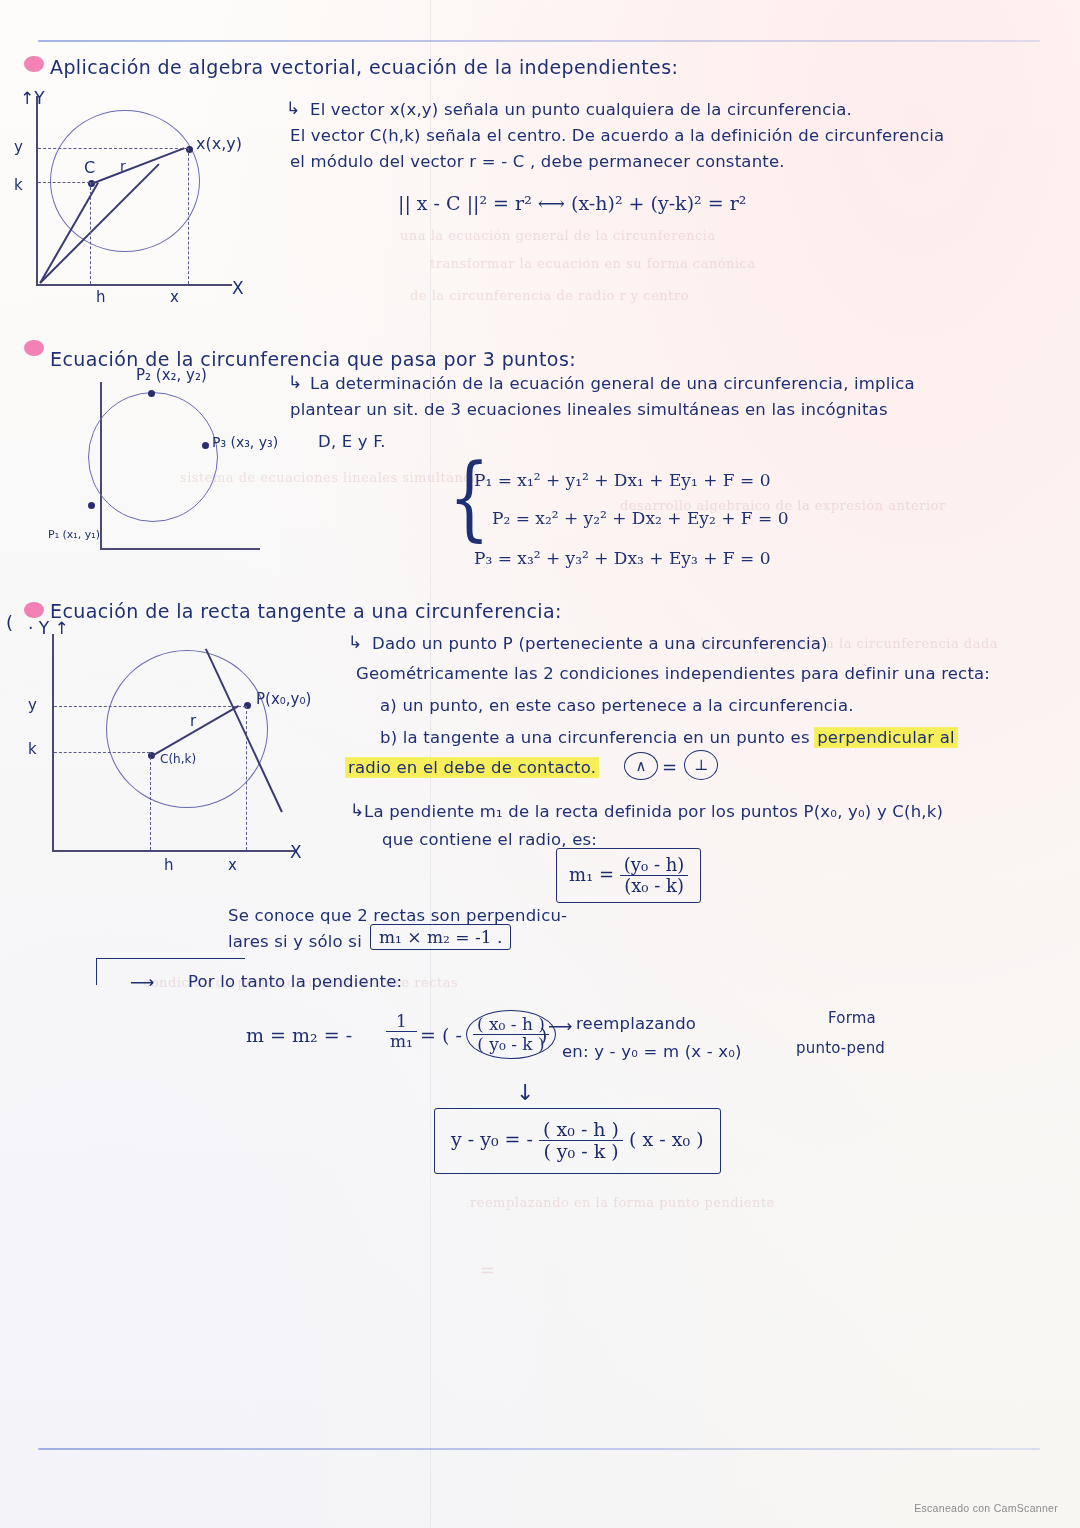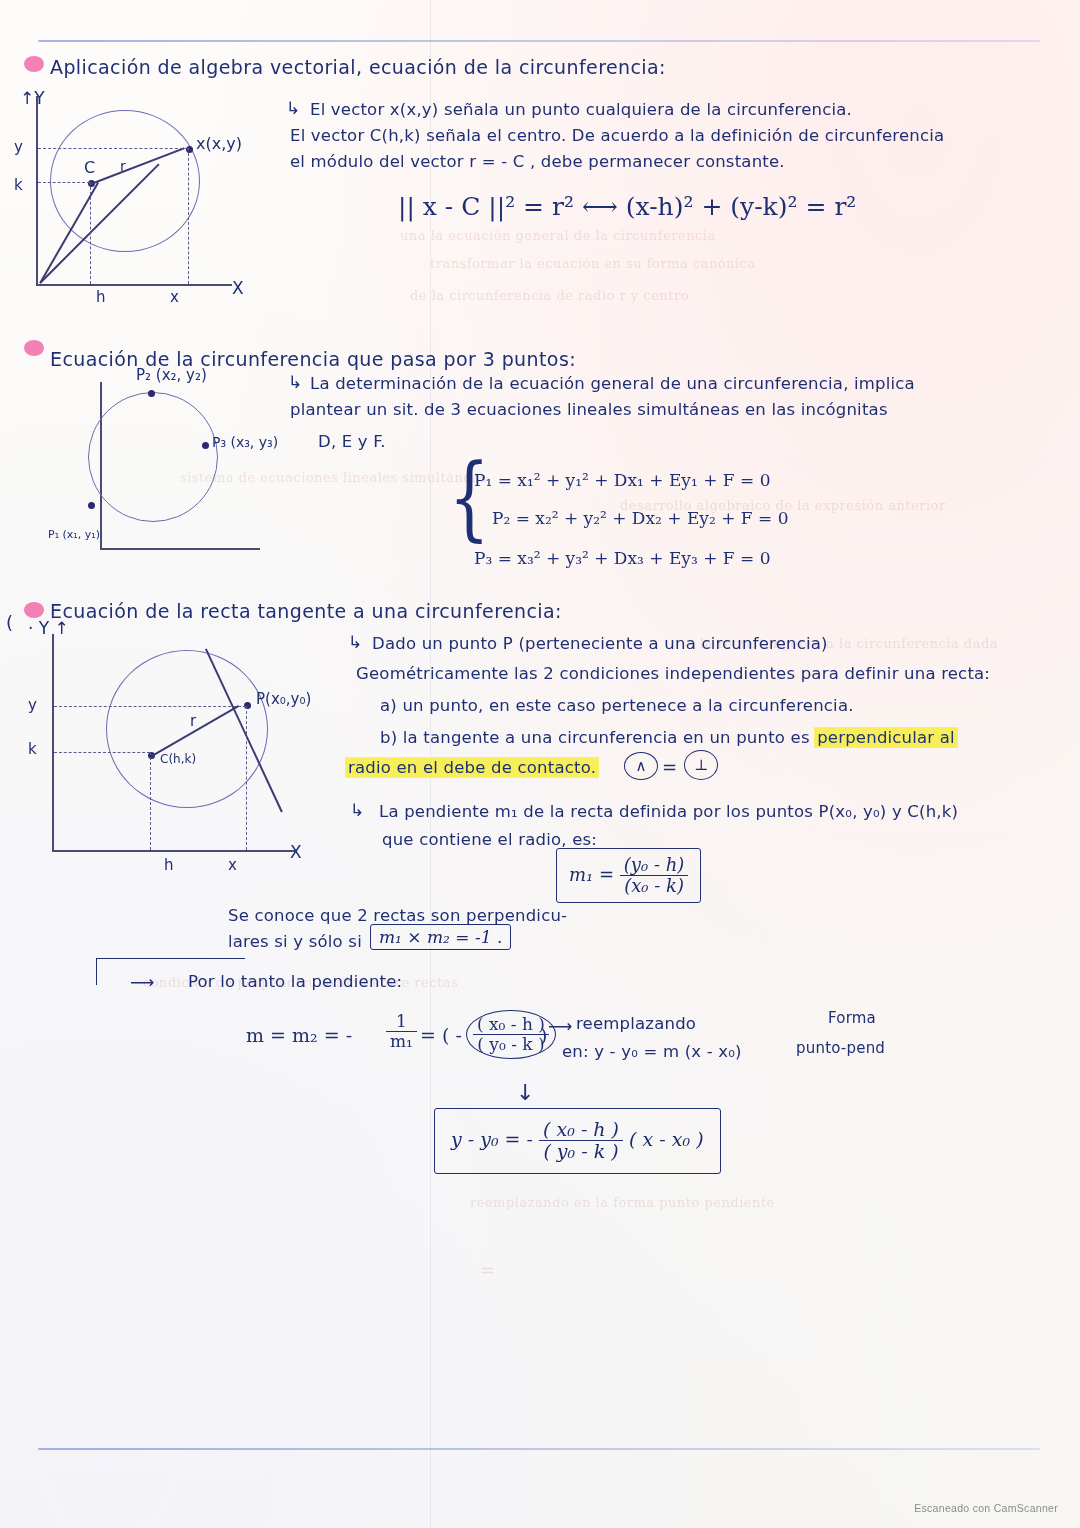--- a/index.html
+++ b/index.html
@@ -71,21 +71,20 @@
     white-space:nowrap;
   }
   .boxed{
     position:absolute;
     border:1.6px solid #1f2f74;
     border-radius:3px;
     padding:6px 12px;
     font-family:"DejaVu Serif", serif;
     font-size:18px;
     white-space:nowrap;
-    font-style:italic;
   }
   .frac{display:inline-block;text-align:center;vertical-align:middle;line-height:1.12;}
   .frac .num{display:block;border-bottom:1.5px solid #1f2f74;padding:0 4px;}
   .frac .den{display:block;padding:0 4px;}
   .brace{
     position:absolute;
     font-size:92px;
     line-height:1;
     font-family:"DejaVu Serif", serif;
     color:#1f2f74;
@@ -143,21 +142,21 @@
 <div class="ghost" style="left:620px;top:498px">desarrollo algebraico de la expresión anterior</div>
 <div class="ghost" style="left:700px;top:636px">la recta tangente a la circunferencia dada</div>
 <div class="ghost" style="left:143px;top:975px">condición de perpendicularidad entre rectas</div>
 <div class="ghost" style="left:470px;top:1195px">reemplazando en la forma punto pendiente</div>
 <div class="ghost" style="left:480px;top:1260px;font-size:18px">=</div>
 
 <div class="edge-line" style="top:40px"></div>
 <div class="edge-line" style="top:1448px"></div>
 
 <div class="bullet" style="left:24px;top:56px"></div>
-<div class="sec-title hand" style="left:50px;top:56px">Aplicación de algebra vectorial, ecuación de la circunferencia:</div>
+<div class="sec-title hand" style="left:50px;top:56px">Aplicación de algebra vectorial, ecuación de la independientes:</div>
 
 <div class="lbl" style="left:20px;top:88px;font-size:17px">↑Y</div>
 <div class="axis" style="left:36px;top:96px;width:1.8px;height:190px"></div>
 <div class="axis" style="left:36px;top:284px;width:196px;height:1.8px"></div>
 <div class="lbl" style="left:232px;top:278px;font-size:17px">X</div>
 <div class="ellipse-circle" style="left:50px;top:110px;width:148px;height:140px"></div>
 <div class="dot" style="left:88px;top:180px"></div>
 <div class="lbl" style="left:84px;top:158px;font-size:16px">C</div>
 <div class="lbl" style="left:120px;top:158px;font-size:14px">r</div>
 <div class="dot" style="left:186px;top:146px"></div>
@@ -171,21 +170,21 @@
 <div class="dashv" style="left:188px;top:148px;height:136px"></div>
 <div class="lbl" style="left:14px;top:138px">y</div>
 <div class="lbl" style="left:14px;top:176px">k</div>
 <div class="lbl" style="left:96px;top:288px">h</div>
 <div class="lbl" style="left:170px;top:288px">x</div>
 
 <div class="arrow-hook" style="left:286px;top:98px">↳</div>
 <div class="txt hand" style="left:310px;top:98px;width:700px">El vector x(x,y) señala un punto cualquiera de la circunferencia.</div>
 <div class="txt hand" style="left:290px;top:124px;width:740px">El vector C(h,k) señala el centro. De acuerdo a la definición de circunferencia</div>
 <div class="txt hand" style="left:290px;top:150px;width:740px">el módulo del vector r =  - C , debe permanecer constante.</div>
-<div class="math" style="left:398px;top:192px;font-size:25px">|| x - C ||² = r²  ⟷  (x-h)² + (y-k)² = r²</div>
+<div class="math" style="left:398px;top:192px;font-size:19px">|| x - C ||² = r²  ⟷  (x-h)² + (y-k)² = r²</div>
 
 <div class="bullet" style="left:24px;top:340px"></div>
 <div class="sec-title hand" style="left:50px;top:348px">Ecuación de la circunferencia que pasa por 3 puntos:</div>
 
 <div class="axis" style="left:100px;top:382px;width:1.8px;height:168px"></div>
 <div class="axis" style="left:100px;top:548px;width:160px;height:1.8px"></div>
 <div class="ellipse-circle" style="left:88px;top:392px;width:128px;height:128px"></div>
 <div class="dot" style="left:148px;top:390px"></div>
 <div class="lbl" style="left:136px;top:366px;font-size:15px">P₂ (x₂, y₂)</div>
 <div class="dot" style="left:202px;top:442px"></div>
@@ -233,21 +232,21 @@
 <div class="txt hand" style="left:356px;top:662px;width:680px">Geométricamente las 2 condiciones independientes para definir una recta:</div>
 <div class="txt hand" style="left:380px;top:694px;width:660px">a) un punto, en este caso pertenece a la circunferencia.</div>
 <div class="txt hand" style="left:380px;top:726px;width:660px">b) la tangente a una circunferencia en un punto es <span class="hl">perpendicular al</span></div>
 <div class="txt hand" style="left:346px;top:756px;width:420px"><span class="hl">radio en el debe de contacto.</span></div>
 
 <div class="circ-annot" style="left:624px;top:752px;width:32px;height:26px;font-size:15px">∧</div>
 <div class="lbl" style="left:662px;top:756px;font-size:18px">=</div>
 <div class="circ-annot" style="left:684px;top:750px;width:32px;height:28px;font-size:15px">⊥</div>
 
 <div class="arrow-hook" style="left:350px;top:800px">↳</div>
-<div class="txt hand" style="left:379px;top:800px;width:660px">La pendiente m₁ de la recta definida por los puntos  P(x₀, y₀) y C(h,k)</div>
+<div class="txt hand" style="left:364px;top:800px;width:660px">La pendiente m₁ de la recta definida por los puntos  P(x₀, y₀) y C(h,k)</div>
 <div class="txt hand" style="left:382px;top:828px;width:660px">que contiene el radio, es:</div>
 
 <div class="boxed" style="left:556px;top:848px">
   <span>m₁ =</span>
   <span class="frac">
     <span class="num">(y₀ - h)</span>
     <span class="den">(x₀ - k)</span>
   </span>
 </div>
 

